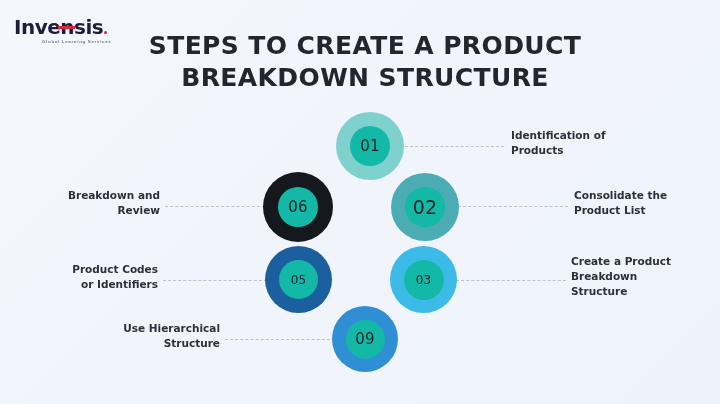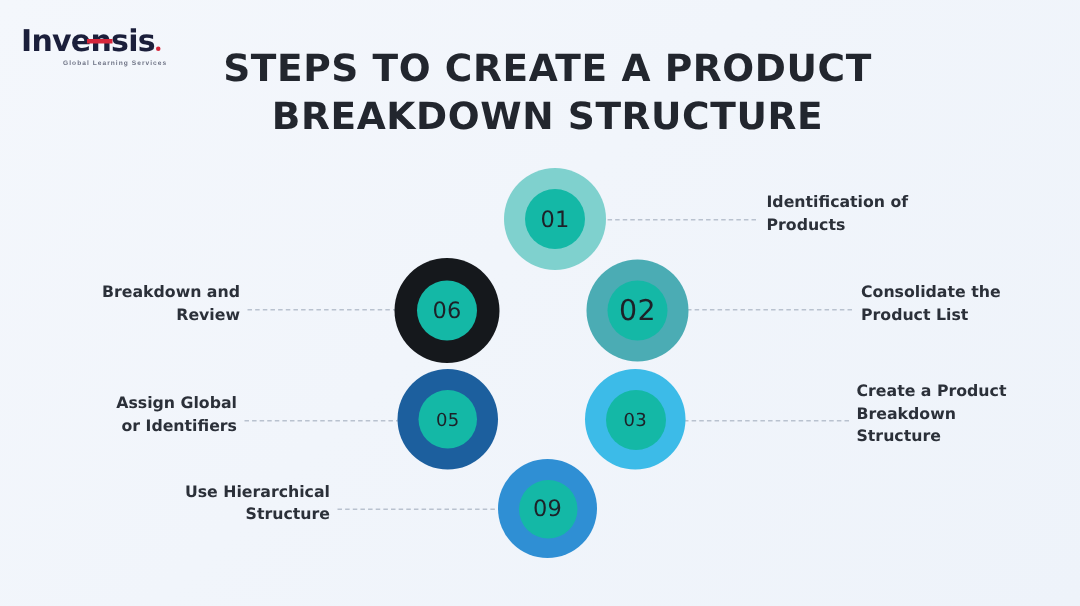--- a/index.html
+++ b/index.html
@@ -212,21 +212,21 @@
     <div>Breakdown</div>
     <div>Structure</div>
   </div>
 
   <div class="step-label label-left" style="left:20px; top:188px; width:140px;">
     <div>Breakdown and</div>
     <div>Review</div>
   </div>
 
   <div class="step-label label-left" style="left:18px; top:262px; width:140px;">
-    <div>Assign Global</div>
+    <div>Product Codes</div>
     <div>or Identifiers</div>
   </div>
 
   <div class="step-label label-left" style="left:80px; top:321px; width:140px;">
     <div>Use Hierarchical</div>
     <div>Structure</div>
   </div>
 
 
 </div>

